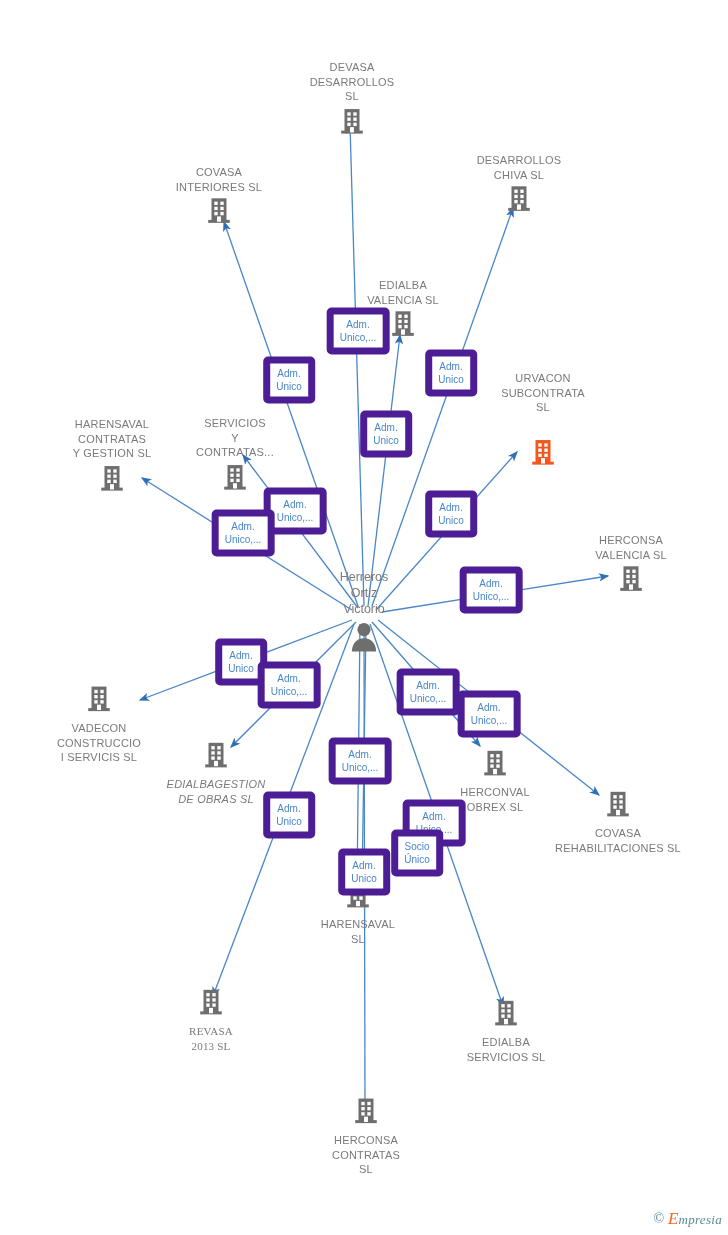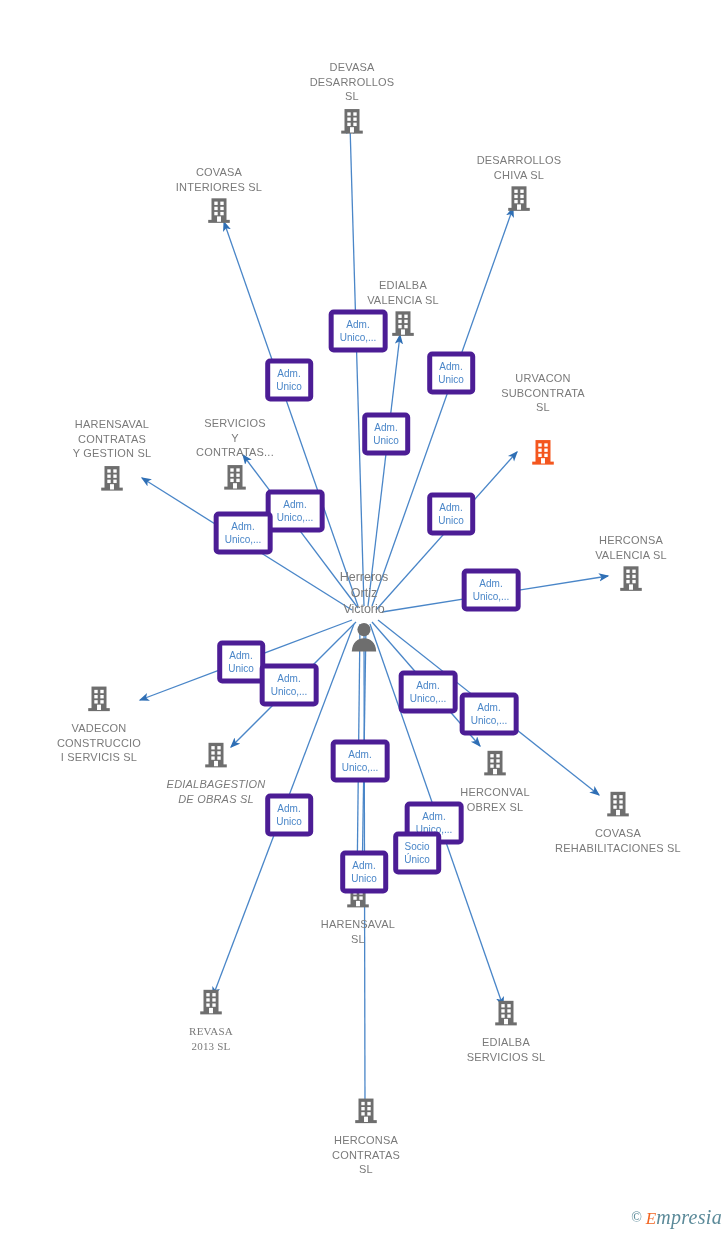--- a/index.html
+++ b/index.html
@@ -44,21 +44,21 @@
     font-size: 12.5px;
     line-height: 16px;
     color: #7a7a7a;
     white-space: pre-line;
     margin-bottom: 3px;
   }
   .edge-label {
     position: absolute;
     transform: translate(-50%, -50%);
     background: #ffffff;
-    border: 5px solid #4c1d95;
+    border: 7px solid #4c1d95;
     border-radius: 5px;
     color: #4a86c8;
     font-size: 10px;
     line-height: 12.5px;
     padding: 4px 6px 4px 6px;
     text-align: center;
     white-space: pre-line;
     font-family: "Liberation Sans", sans-serif;
     min-width: 40px;
   }
@@ -78,21 +78,21 @@
     color: #5b8a99;
   }
   #watermark .brand-e {
     color: #f26522;
     font-style: italic;
     font-size: 17px;
   }
   #watermark .brand-rest {
     color: #5b8a99;
     font-style: italic;
-    font-size: 20px;
+    font-size: 13px;
     letter-spacing: 0.3px;
   }
 </style>
 </head>
 <body>
 
 <div id="canvas">
 
   <svg id="edges" viewBox="0 0 728 1235">
     <defs>

